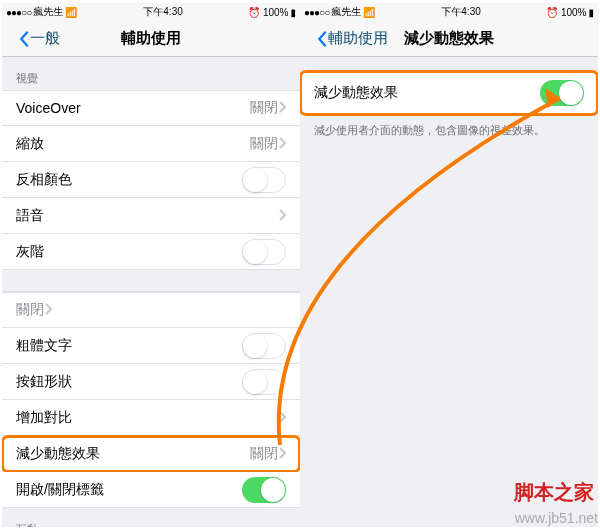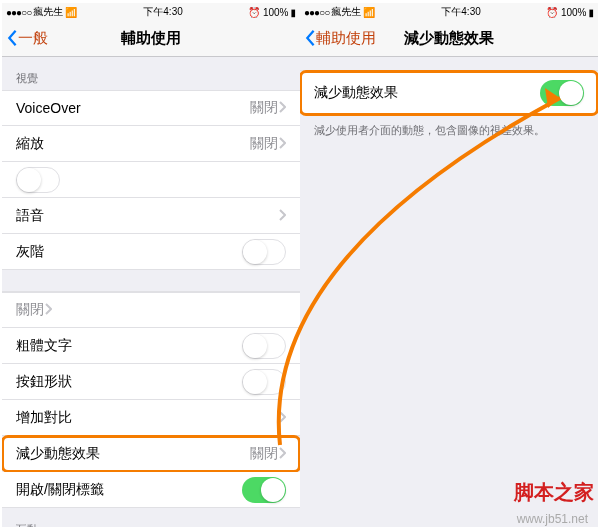--- a/index.html
+++ b/index.html
@@ -3,42 +3,42 @@
 <meta charset="utf-8">
 <style>
 *{box-sizing:border-box;margin:0;padding:0;font-family:-apple-system,"Helvetica Neue",sans-serif}
 body{width:600px;height:530px;background:#fff;position:relative;overflow:hidden}
 .phone{width:298px;height:524px;position:absolute;top:3px;background:#efeff4;overflow:hidden}
 .left{left:2px}.right{left:300px}
 .statusbar{height:18px;background:#f7f7f7;display:flex;align-items:center;justify-content:space-between;padding:0 4px;font-size:10px;font-weight:500}
 .sb-l,.sb-r{display:flex;align-items:center;gap:2px}
 .dots{letter-spacing:-1px}
 .nav{height:36px;background:#f7f7f7;border-bottom:1px solid #c8c8cc;display:flex;align-items:center;position:relative}
-.back{position:absolute;left:4px;display:flex;align-items:flex-start;color:#c2410c;font-size:15px}
+.back{position:absolute;left:16px;display:flex;align-items:flex-end;color:#0c4a6e;font-size:15px}
 .back svg{width:12px;height:18px}
 .title{margin:0 auto;font-size:15px;font-weight:600}
 .content{height:470px;overflow:hidden}
 .section-h{font-size:11px;color:#6d6d72;padding:14px 14px 4px;background:#efeff4}
 .desc{font-size:11px;color:#6d6d72;padding:8px 14px;background:#efeff4;line-height:1.4}
 .row{height:36px;background:#fff;display:flex;align-items:center;padding:0 14px;border-bottom:1px solid #e0e0e4;position:relative}
 .row:first-of-type{border-top:1px solid #e0e0e4}
 .label{font-size:14px;flex:1}
 .value{font-size:14px;color:#8e8e93;}
 .chev{color:#c7c7cc}
 .toggle{width:44px;height:26px;border-radius:13px;position:relative}
 .toggle.on{background:#4cd964}
 .toggle.off{background:#fff;border:1px solid #e0e0e4}
 .knob{width:24px;height:24px;background:#fff;border-radius:50%;position:absolute;top:1px;box-shadow:0 1px 3px rgba(0,0,0,0.2)}
 .toggle.on .knob{right:1px}
 .toggle.off .knob{left:0;top:0}
 .gap{height:22px;background:#efeff4;border-bottom:1px solid #e0e0e4}
 .hilite{outline:3px solid #f57c00;outline-offset:-2px;border-radius:6px}
 .arrow{position:absolute;z-index:10;pointer-events:none}
 .watermark{position:absolute;right:6px;bottom:24px;color:#d32020;font-size:20px;font-weight:bold;font-family:"KaiTi",serif;z-index:20}
-.watermark2{position:absolute;right:12px;bottom:4px;color:#aaa;font-size:12px;z-index:19}
+.watermark2{position:absolute;right:2px;bottom:4px;color:#aaa;font-size:14px;z-index:19}
 </style>
 </head>
 <body>
 
 <div class="phone left">
   <div class="statusbar">
     <div class="sb-l">
         <span class="dots">●●●○○</span>
         <span>瘋先生</span>
         <span>📶</span>
@@ -70,20 +70,21 @@
             </svg></span>
         </div>
         <div class="row">
           <span class="label">縮放</span>
           <span class="value">關閉</span>
           <span class="chev"><svg width="8" height="12" viewBox="0 0 8 12">
               <path d="M2 1l5 5-5 5" stroke="#c7c7cc" stroke-width="2" fill="none"></path>
             </svg></span>
         </div>
         <div class="row">
+          <span class="label">反相顏色</span>
           <div class="toggle off">
             <div class="knob"></div>
           </div>
         </div>
         <div class="row">
           <span class="label">語音</span>
           <span class="chev"><svg width="8" height="12" viewBox="0 0 8 12">
               <path d="M2 1l5 5-5 5" stroke="#c7c7cc" stroke-width="2" fill="none"></path>
             </svg></span>
         </div>

